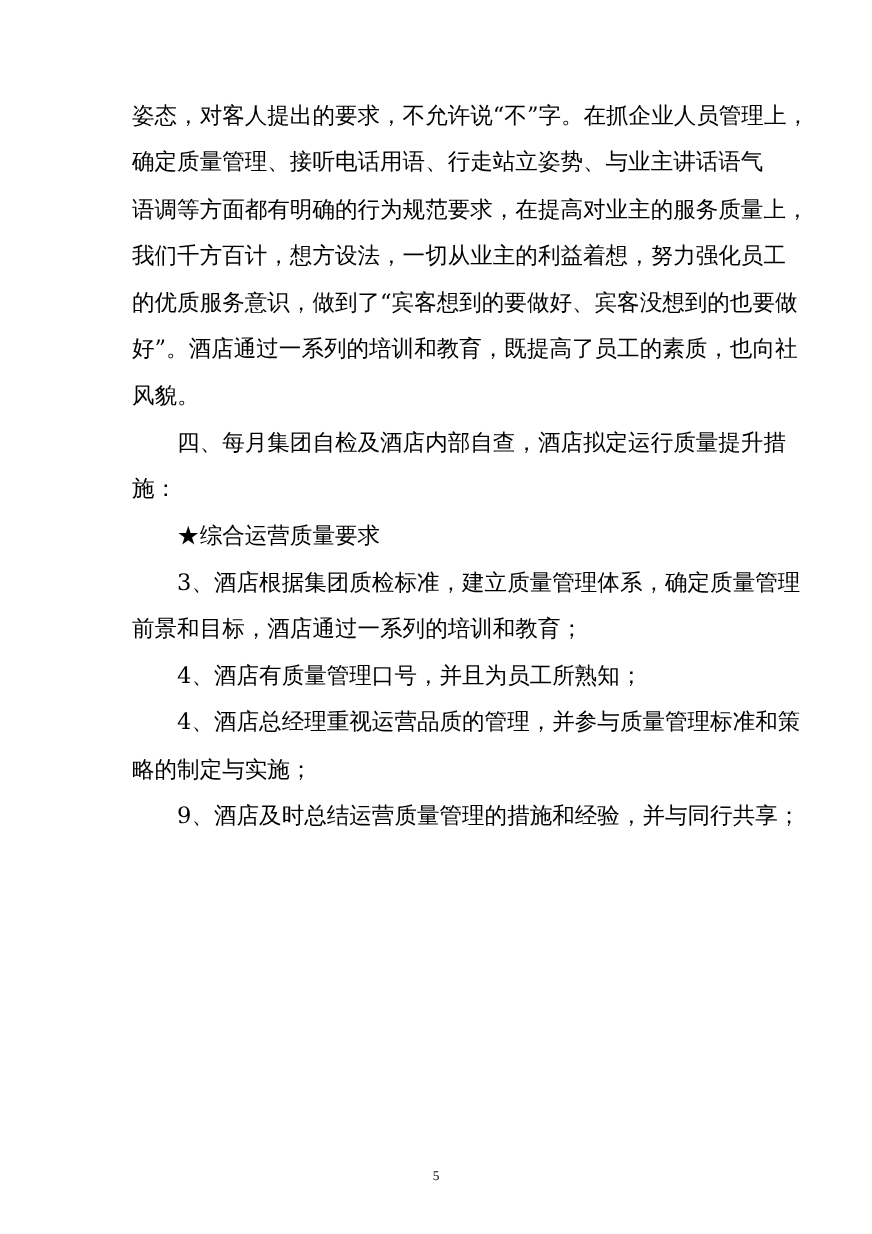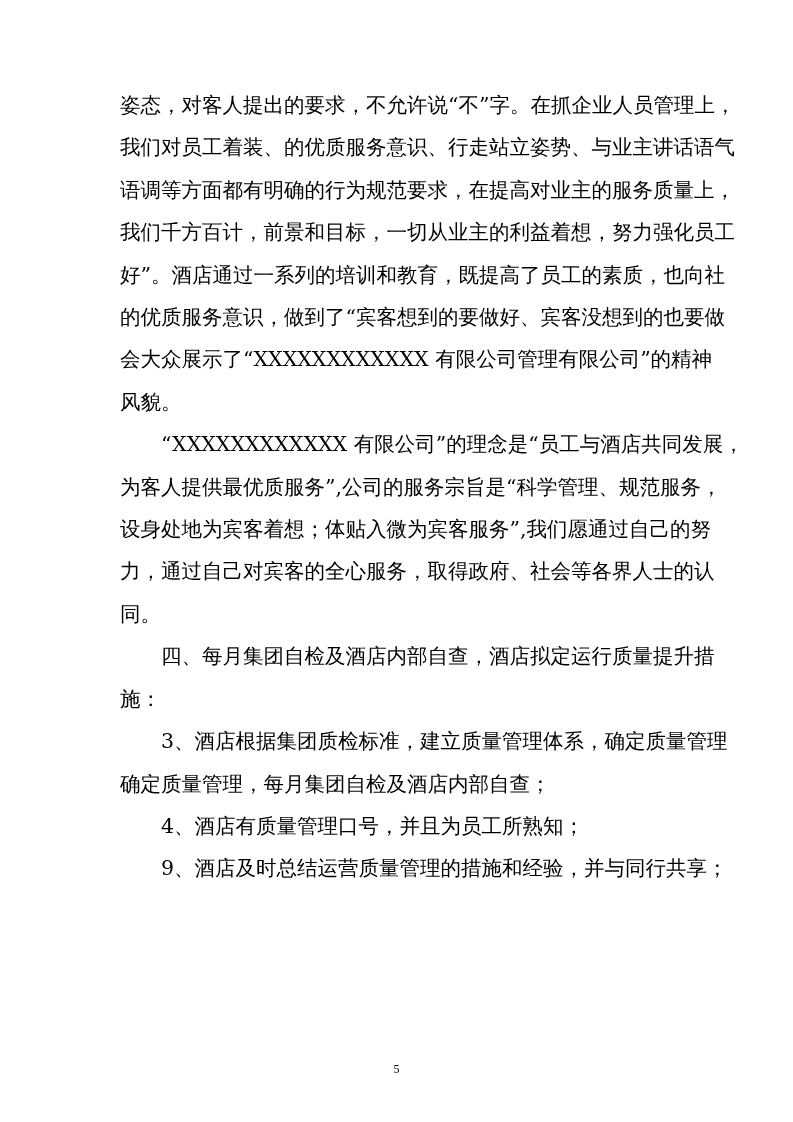--- a/index.html
+++ b/index.html
@@ -21,52 +21,51 @@
   }
 </style>
 </head>
 <body>
 
 <div class="page">
   <div class="content">
 
     <p class="para">
       <span class="line">姿态，对客人提出的要求，不允许说“不”字。在抓企业人员管理上，</span>
-      <span class="line">我们对员工着装、的优质服务意识、行走站立姿势、与业主讲话语气</span>
+      <span class="line">确定质量管理、接听电话用语、行走站立姿势、与业主讲话语气</span>
       <span class="line">语调等方面都有明确的行为规范要求，在提高对业主的服务质量上，</span>
-      <span class="line">我们千方百计，前景和目标，一切从业主的利益着想，努力强化员工</span>
+      <span class="line">我们千方百计，想方设法，一切从业主的利益着想，努力强化员工</span>
+      <span class="line">的优质服务意识，做到了“宾客想到的要做好、宾客没想到的也要做</span>
       <span class="line">好”。酒店通过一系列的培训和教育，既提高了员工的素质，也向社</span>
-      <span class="line">的优质服务意识，做到了“宾客想到的要做好、宾客没想到的也要做</span>
-      <span class="line">会大众展示了“XXXXXXXXXXXX 有限公司管理有限公司”的精神</span>
       <span class="line">风貌。</span>
     </p>
 
-    <p class="para">
-      <span class="line" style="padding-left:41px">“XXXXXXXXXXXX 有限公司”的理念是“员工与酒店共同发展，</span>
-      <span class="line">为客人提供最优质服务”,公司的服务宗旨是“科学管理、规范服务，</span>
-      <span class="line">设身处地为宾客着想；体贴入微为宾客服务”,我们愿通过自己的努</span>
-      <span class="line">力，通过自己对宾客的全心服务，取得政府、社会等各界人士的认</span>
-      <span class="line">同。</span>
-    </p>
 
     <p class="para">
       <span class="line" style="padding-left:41px">四、每月集团自检及酒店内部自查，酒店拟定运行质量提升措</span>
       <span class="line">施：</span>
     </p>
 
+    <p class="para">
+      <span class="line" style="padding-left:41px">★综合运营质量要求</span>
+    </p>
 
     <p class="para">
       <span class="line" style="padding-left:41px">3、酒店根据集团质检标准，建立质量管理体系，确定质量管理</span>
-      <span class="line">确定质量管理，每月集团自检及酒店内部自查；</span>
+      <span class="line">前景和目标，酒店通过一系列的培训和教育；</span>
     </p>
 
     <p class="para">
       <span class="line" style="padding-left:41px">4、酒店有质量管理口号，并且为员工所熟知；</span>
     </p>
 
+    <p class="para">
+      <span class="line" style="padding-left:41px">4、酒店总经理重视运营品质的管理，并参与质量管理标准和策</span>
+      <span class="line">略的制定与实施；</span>
+    </p>
 
     <p class="para">
       <span class="line" style="padding-left:41px">9、酒店及时总结运营质量管理的措施和经验，并与同行共享；</span>
     </p>
 
   </div>
 
   <div class="page-number">5</div>
 </div>
 

